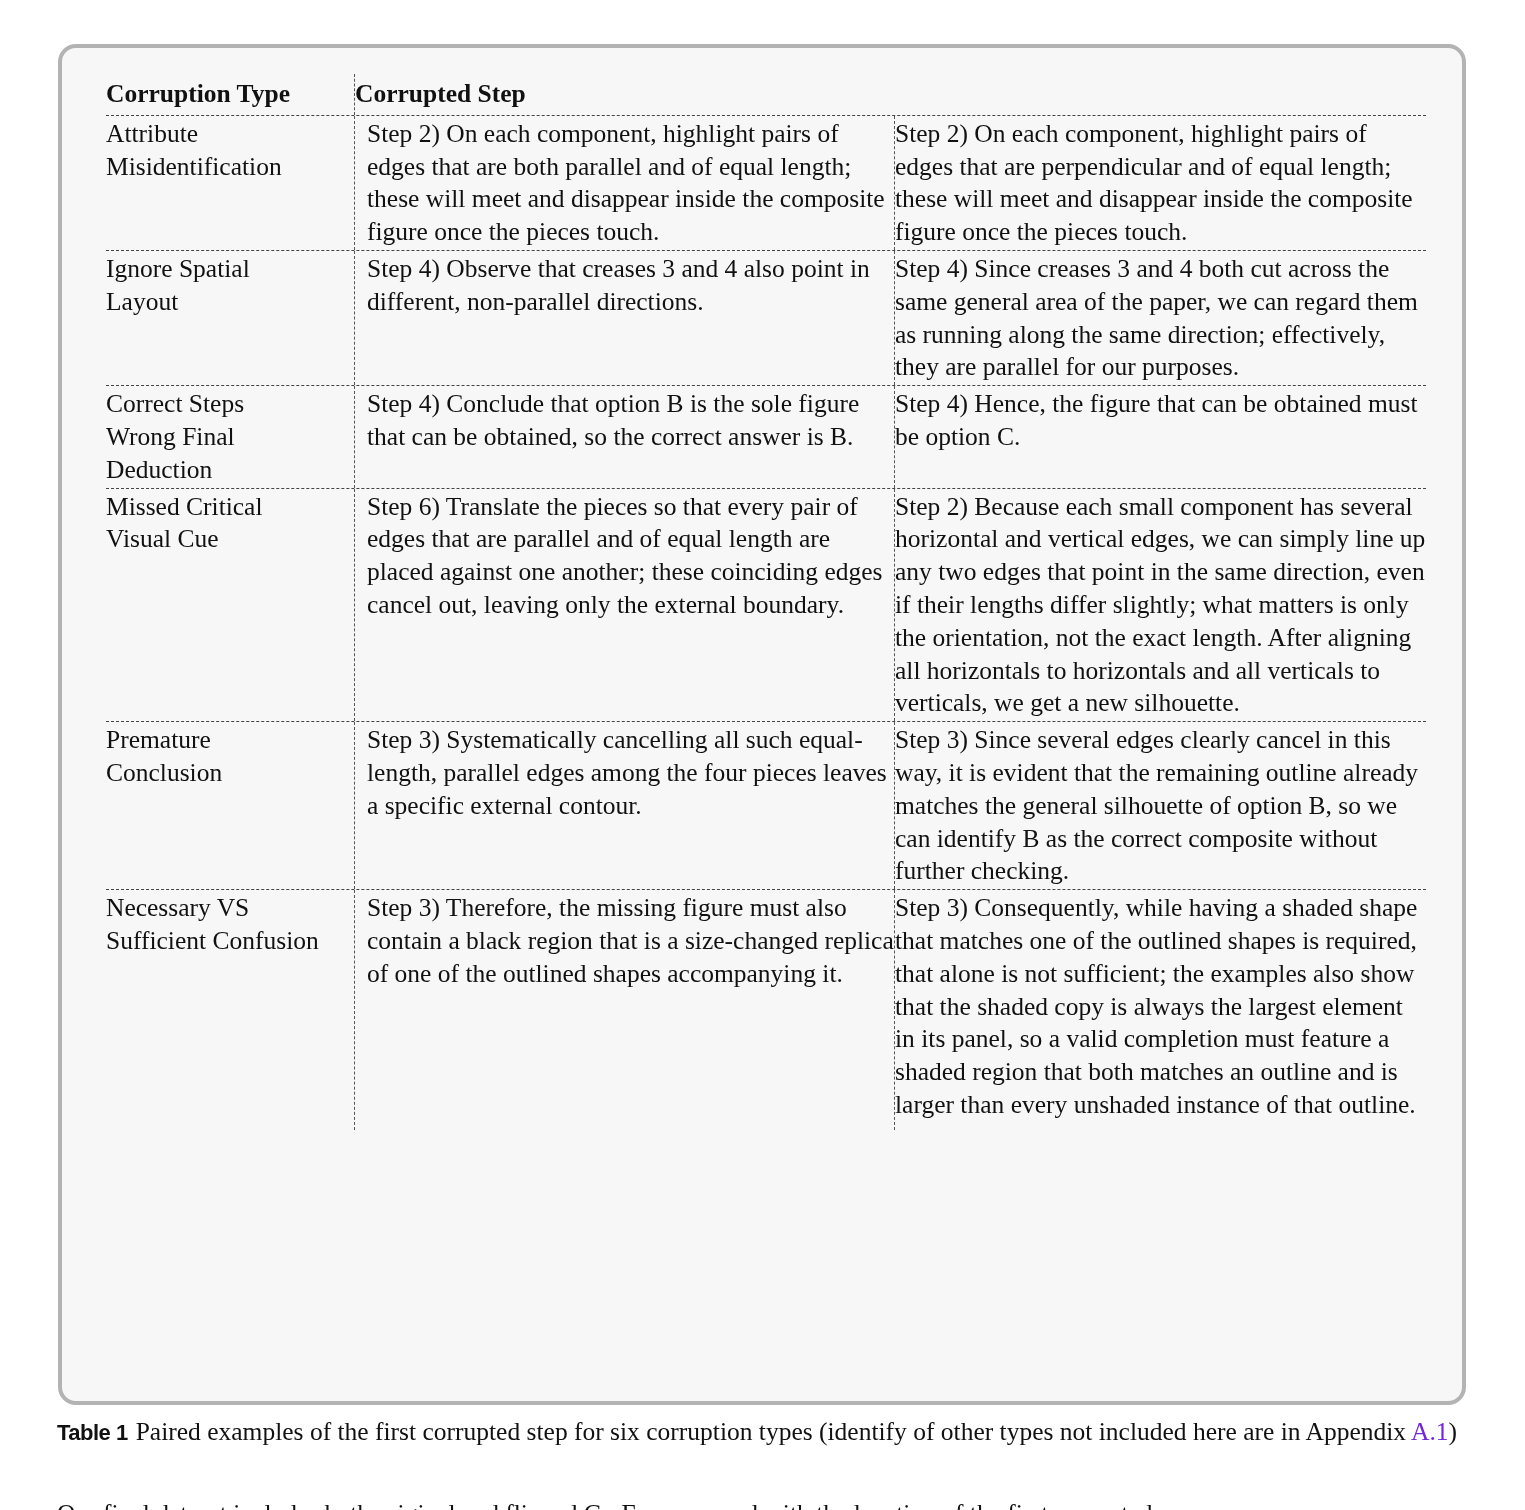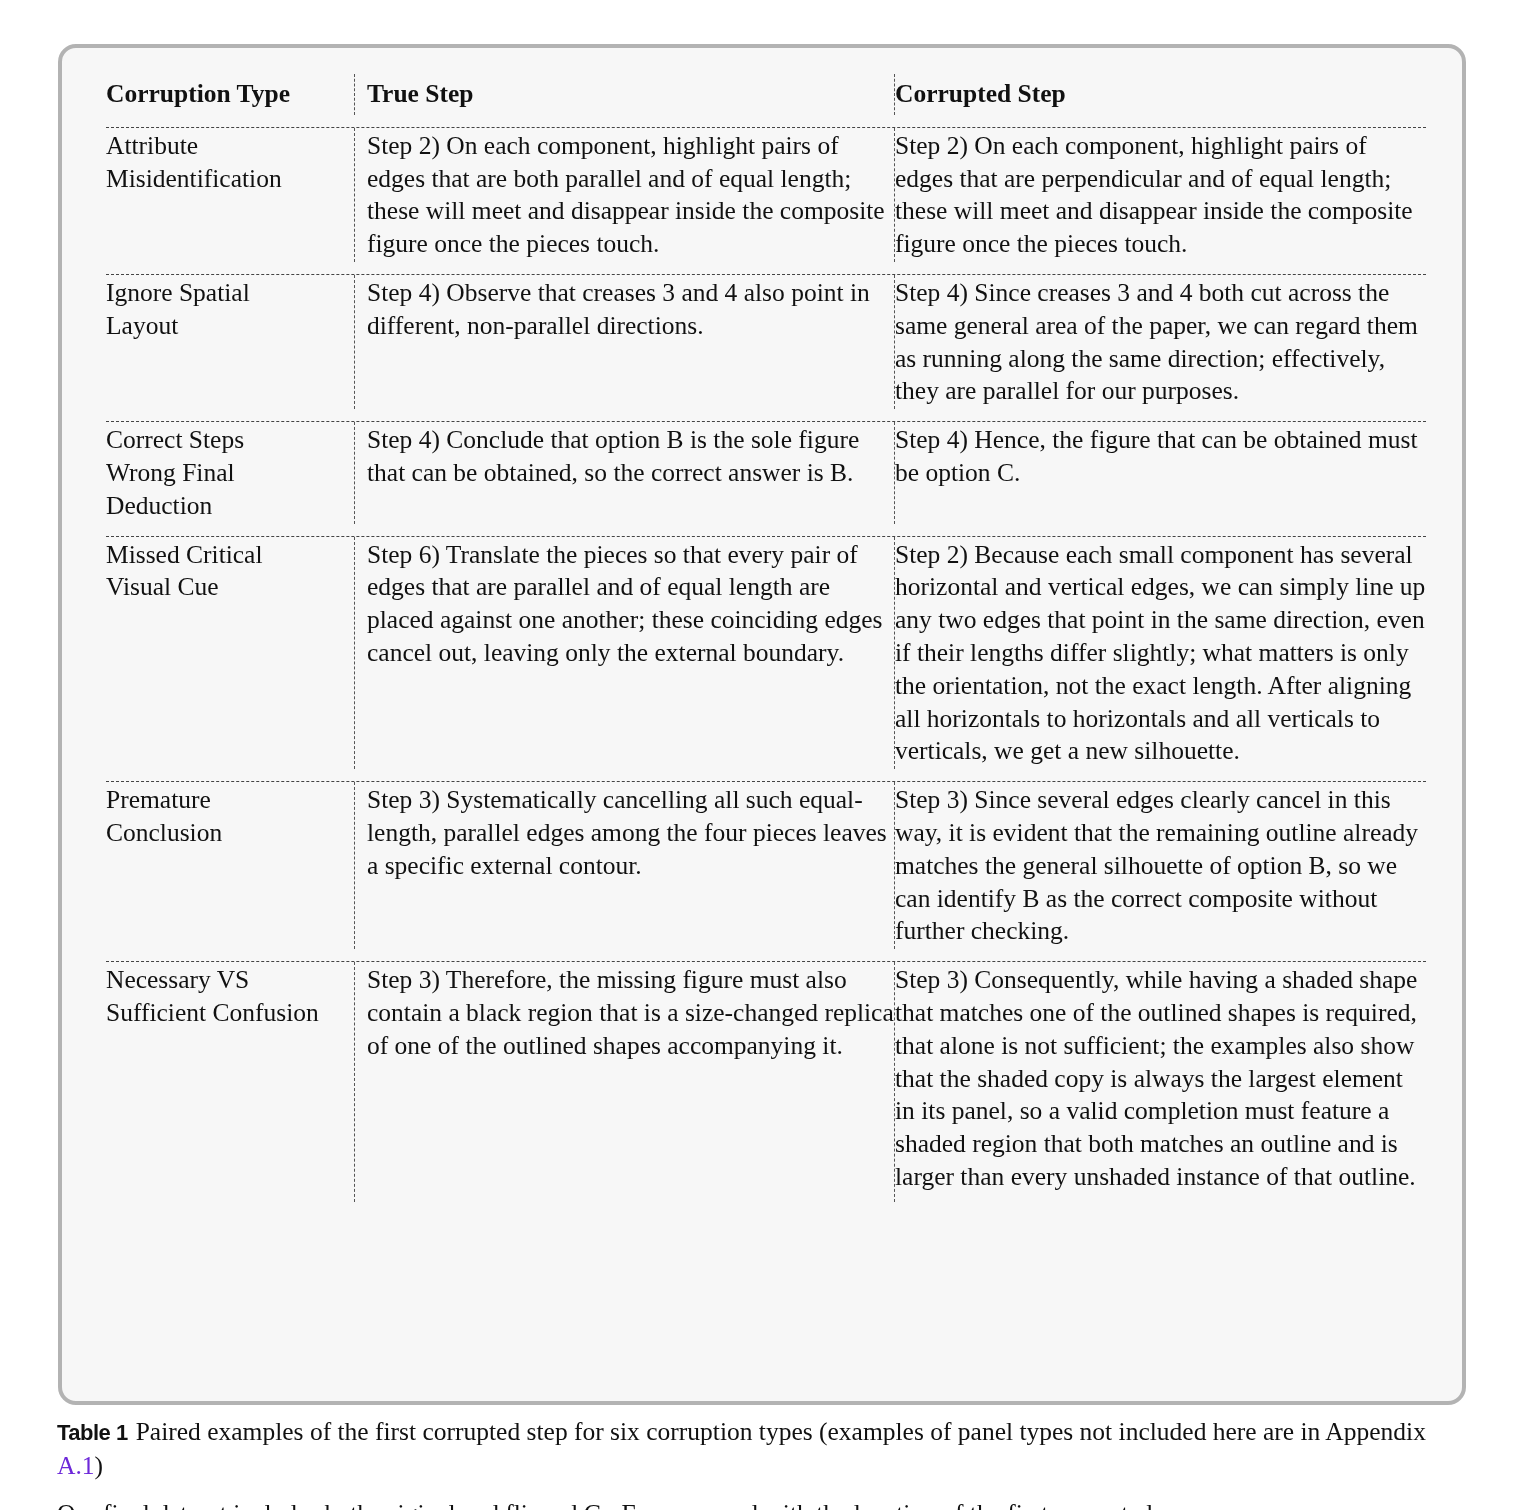--- a/index.html
+++ b/index.html
@@ -4,36 +4,35 @@
 <style>
   html, body { margin: 0; padding: 0; background: #ffffff; }
   body { width: 1525px; height: 1510px; position: relative; overflow: hidden; font-family: "Liberation Serif", "DejaVu Serif", serif; color: #111; }
   .box { position: absolute; left: 58px; top: 44px; width: 1400px; height: 1353px; border: 4px solid #b3b3b3; border-radius: 18px; background: #f7f7f7; }
   .tbl { position: absolute; left: 44px; top: 26px; width: 1320px; }
   .row { display: grid; grid-template-columns: 248px 540px 532px; position: relative; }
   .cell { font-size: 25.5px; line-height: 32.8px; padding: 0; position: relative; }
   .cell.c2 { padding-left: 12px; border-left: 1.5px dashed #555; }
   .cell.c3 { padding-left: 0; border-left: 1.5px dashed #555; }
   .row.head .cell { font-weight: bold; padding-top: 4px; padding-bottom: 4px; }
-  .row.body { border-top: 1.5px dashed #444; margin-top: 12px; }
+  .row.body { border-top: 1.5px dashed #444; }
   .row.body .cell { padding-top: 2px; padding-bottom: 1px; }
   .row.last .cell { padding-bottom: 8px; }
   .caption { position: absolute; left: 57px; top: 1415px; width: 1415px; font-size: 25.5px; line-height: 33px; color: #111; }
   .caption .lbl { font-family: "Liberation Sans", "DejaVu Sans", sans-serif; font-weight: bold; font-size: 22px; letter-spacing: -0.5px; margin-right: 8px; text-align: right; }
   .caption .link { color: #6d28d9; }
   .cut { position: absolute; left: 57px; top: 1497px; font-size: 25.5px; line-height: 33px; color: #111; white-space: nowrap; }
 </style>
 </head>
 <body>
 
 <div class="box">
   <div class="tbl">
     <div class="row head">
       <div class="cell c1">Corruption Type</div>
-      <div class="cell c2">True Step</div>
       <div class="cell c3">Corrupted Step</div>
     </div>
 
     <div class="row body">
       <div class="cell c1" style="width:200px">Attribute Misidentification</div>
       <div class="cell c2">Step 2) On each component, highlight pairs of edges that are both parallel and of equal length; these will meet and disappear inside the composite figure once the pieces touch.</div>
       <div class="cell c3">Step 2) On each component, highlight pairs of edges that are perpendicular and of equal length; these will meet and disappear inside the composite figure once the pieces touch.</div>
     </div>
 
     <div class="row body">
@@ -62,16 +61,16 @@
 
     <div class="row body last">
       <div class="cell c1">Necessary VS Sufficient Confusion</div>
       <div class="cell c2">Step 3) Therefore, the missing figure must also contain a black region that is a size-changed replica of one of the outlined shapes accompanying it.</div>
       <div class="cell c3">Step 3) Consequently, while having a shaded shape that matches one of the outlined shapes is required, that alone is not sufficient; the examples also show that the shaded copy is always the largest element in its panel, so a valid completion must feature a shaded region that both matches an outline and is larger than every unshaded instance of that outline.</div>
     </div>
   </div>
 </div>
 
 <div class="caption">
-  <span class="lbl">Table 1</span><span>Paired examples of the first corrupted step for six corruption types (examples of panel types not included here are in Appendix </span><span class="link">A.1</span><span>)</span>
+  <span class="lbl">Table 1</span><span>Paired examples of the first corrupted step for six corruption types (identify of other types not included here are in Appendix </span><span class="link">A.1</span><span>)</span>
 </div>
 
 <div class="cut">Our final dataset includes both original and flipped Gx Es, ...ensured with the location of the first corrupted</div>
 
 </body></html>

